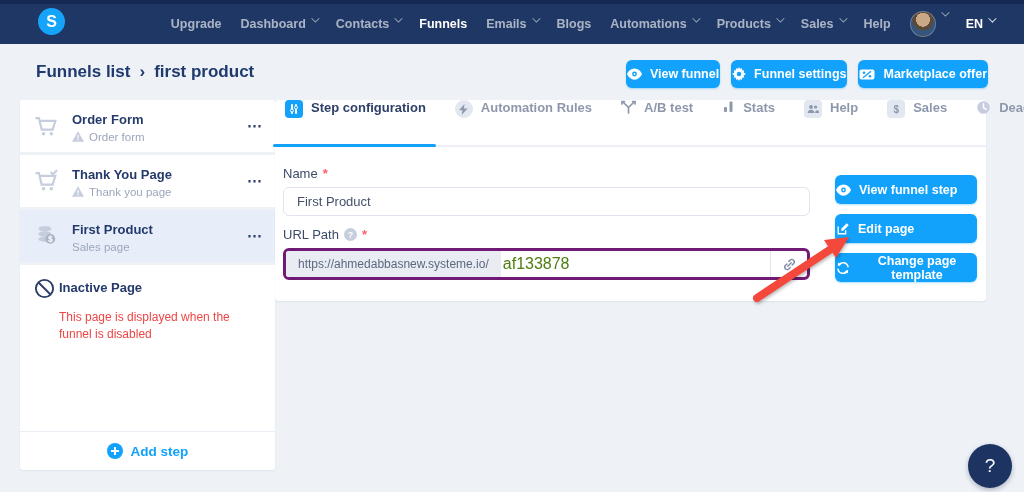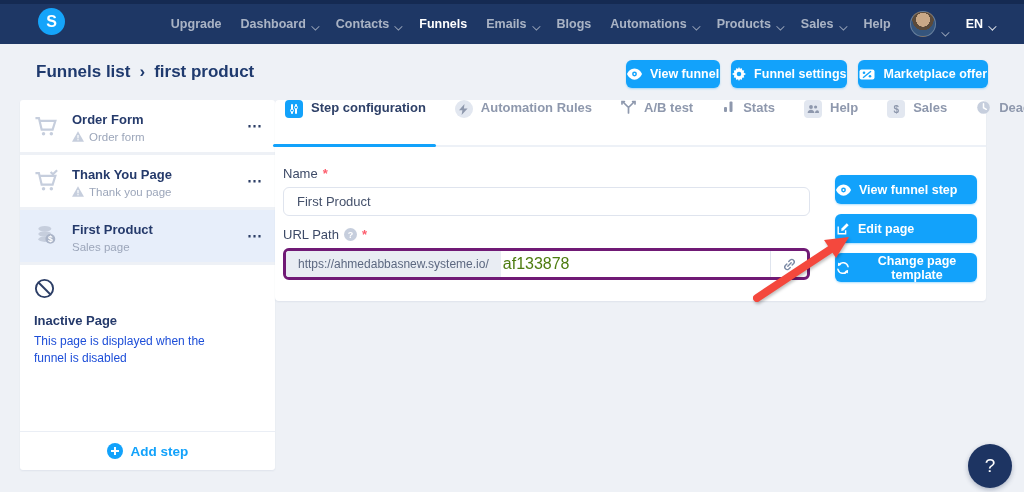--- a/index.html
+++ b/index.html
@@ -9,21 +9,21 @@
 
   
   .topstrip { position:absolute; top:0; left:0; right:0; height:4px; background:#152a52; }
   .navbar { position:absolute; top:4px; left:0; right:0; height:40px; background:#1e3765;
             display:flex; align-items:center; }
   .logo { position:absolute; left:38px; top:4px; width:27px; height:27px; border-radius:50%;
           background:#15a4fa; color:#fff; font-weight:bold; font-size:16px;
           display:flex; align-items:center; justify-content:center; }
   .nav-items { position:absolute; right:30px; top:0; height:40px; display:flex; align-items:center; gap:19px; }
   .nav-item { color:rgba(255,255,255,0.62); font-size:12.5px; font-weight:bold; cursor:pointer;
-              display:flex; align-items:flex-end; gap:5px; white-space:nowrap; }
+              display:flex; align-items:flex-start; gap:5px; white-space:nowrap; }
   .nav-item.active { color:#ffffff; }
   .chev { display:inline-block; width:6px; height:6px; border-right:1.6px solid currentColor;
           border-bottom:1.6px solid currentColor; transform:rotate(45deg) translateY(-2px); opacity:.85; }
   .avatar { width:26px; height:26px; border-radius:50%;
             background:radial-gradient(circle at 50% 32%, #c9a887 0 34%, #5b4a3a 35% 52%, #35557d 53% 100%);
             border:1px solid rgba(255,255,255,.25); }
 
   
   .breadcrumb { position:absolute; left:36px; top:62px; display:flex; align-items:center; gap:9px;
                 color:#1f3a6e; font-size:17px; font-weight:bold; }
@@ -37,23 +37,23 @@
   .sidebar { position:absolute; left:20px; top:100px; width:255px; height:370px; background:#fff;
              border-radius:3px; box-shadow:0 1px 2px rgba(30,55,100,.07); }
   .step-row { height:55px; display:flex; align-items:center; padding:0 12px 0 14px;
               border-bottom:3px solid #eef1f6; cursor:pointer; }
   .step-row.selected { background:#e7eefa; }
   .step-icon { width:30px; flex:0 0 30px; color:#c6cedd; }
   .step-texts { flex:1; margin-left:8px; overflow:hidden; }
   .step-title { font-size:13px; font-weight:bold; color:#253a6b; }
   .step-sub { font-size:11.5px; color:#9ca6ba; margin-top:3px; display:flex; align-items:center; gap:5px; }
   .more-btn { color:#2c3e66; font-size:15px; font-weight:bold; letter-spacing:1px; cursor:pointer; line-height:10px; }
-  .inactive-block { padding:13px 14px 0 14px; display:flex; gap:12px;flex-direction:column; }
+  .inactive-block { padding:13px 14px 0 14px; display:flex; gap:4px; }
   .inactive-title { font-size:13px; font-weight:bold; color:#253a6b; margin-top:2px; }
-  .inactive-desc { font-size:12px; color:#1d4ed8; line-height:1.45; margin-top:5px; width:196px; }
+  .inactive-desc { font-size:12px; color:#ef4444; line-height:1.45; margin-top:14px; width:196px; }
   .add-step { position:absolute; bottom:0; left:0; right:0; height:39px; border-top:1px solid #eaeef5;
               display:flex; align-items:center; justify-content:center; gap:8px; cursor:pointer;
               color:#12a2fb; font-size:13.5px; font-weight:bold; }
   .plus-circle { width:16px; height:16px; border-radius:50%; background:#12a2fb; position:relative; }
   .plus-circle::before, .plus-circle::after { content:""; position:absolute; background:#fff; }
   .plus-circle::before { left:7px; top:4px; width:2px; height:8px; }
   .plus-circle::after { left:4px; top:7px; width:8px; height:2px; }
 
   
   .main-card { position:absolute; left:275px; top:100px; width:711px; height:201px; background:#fff;

